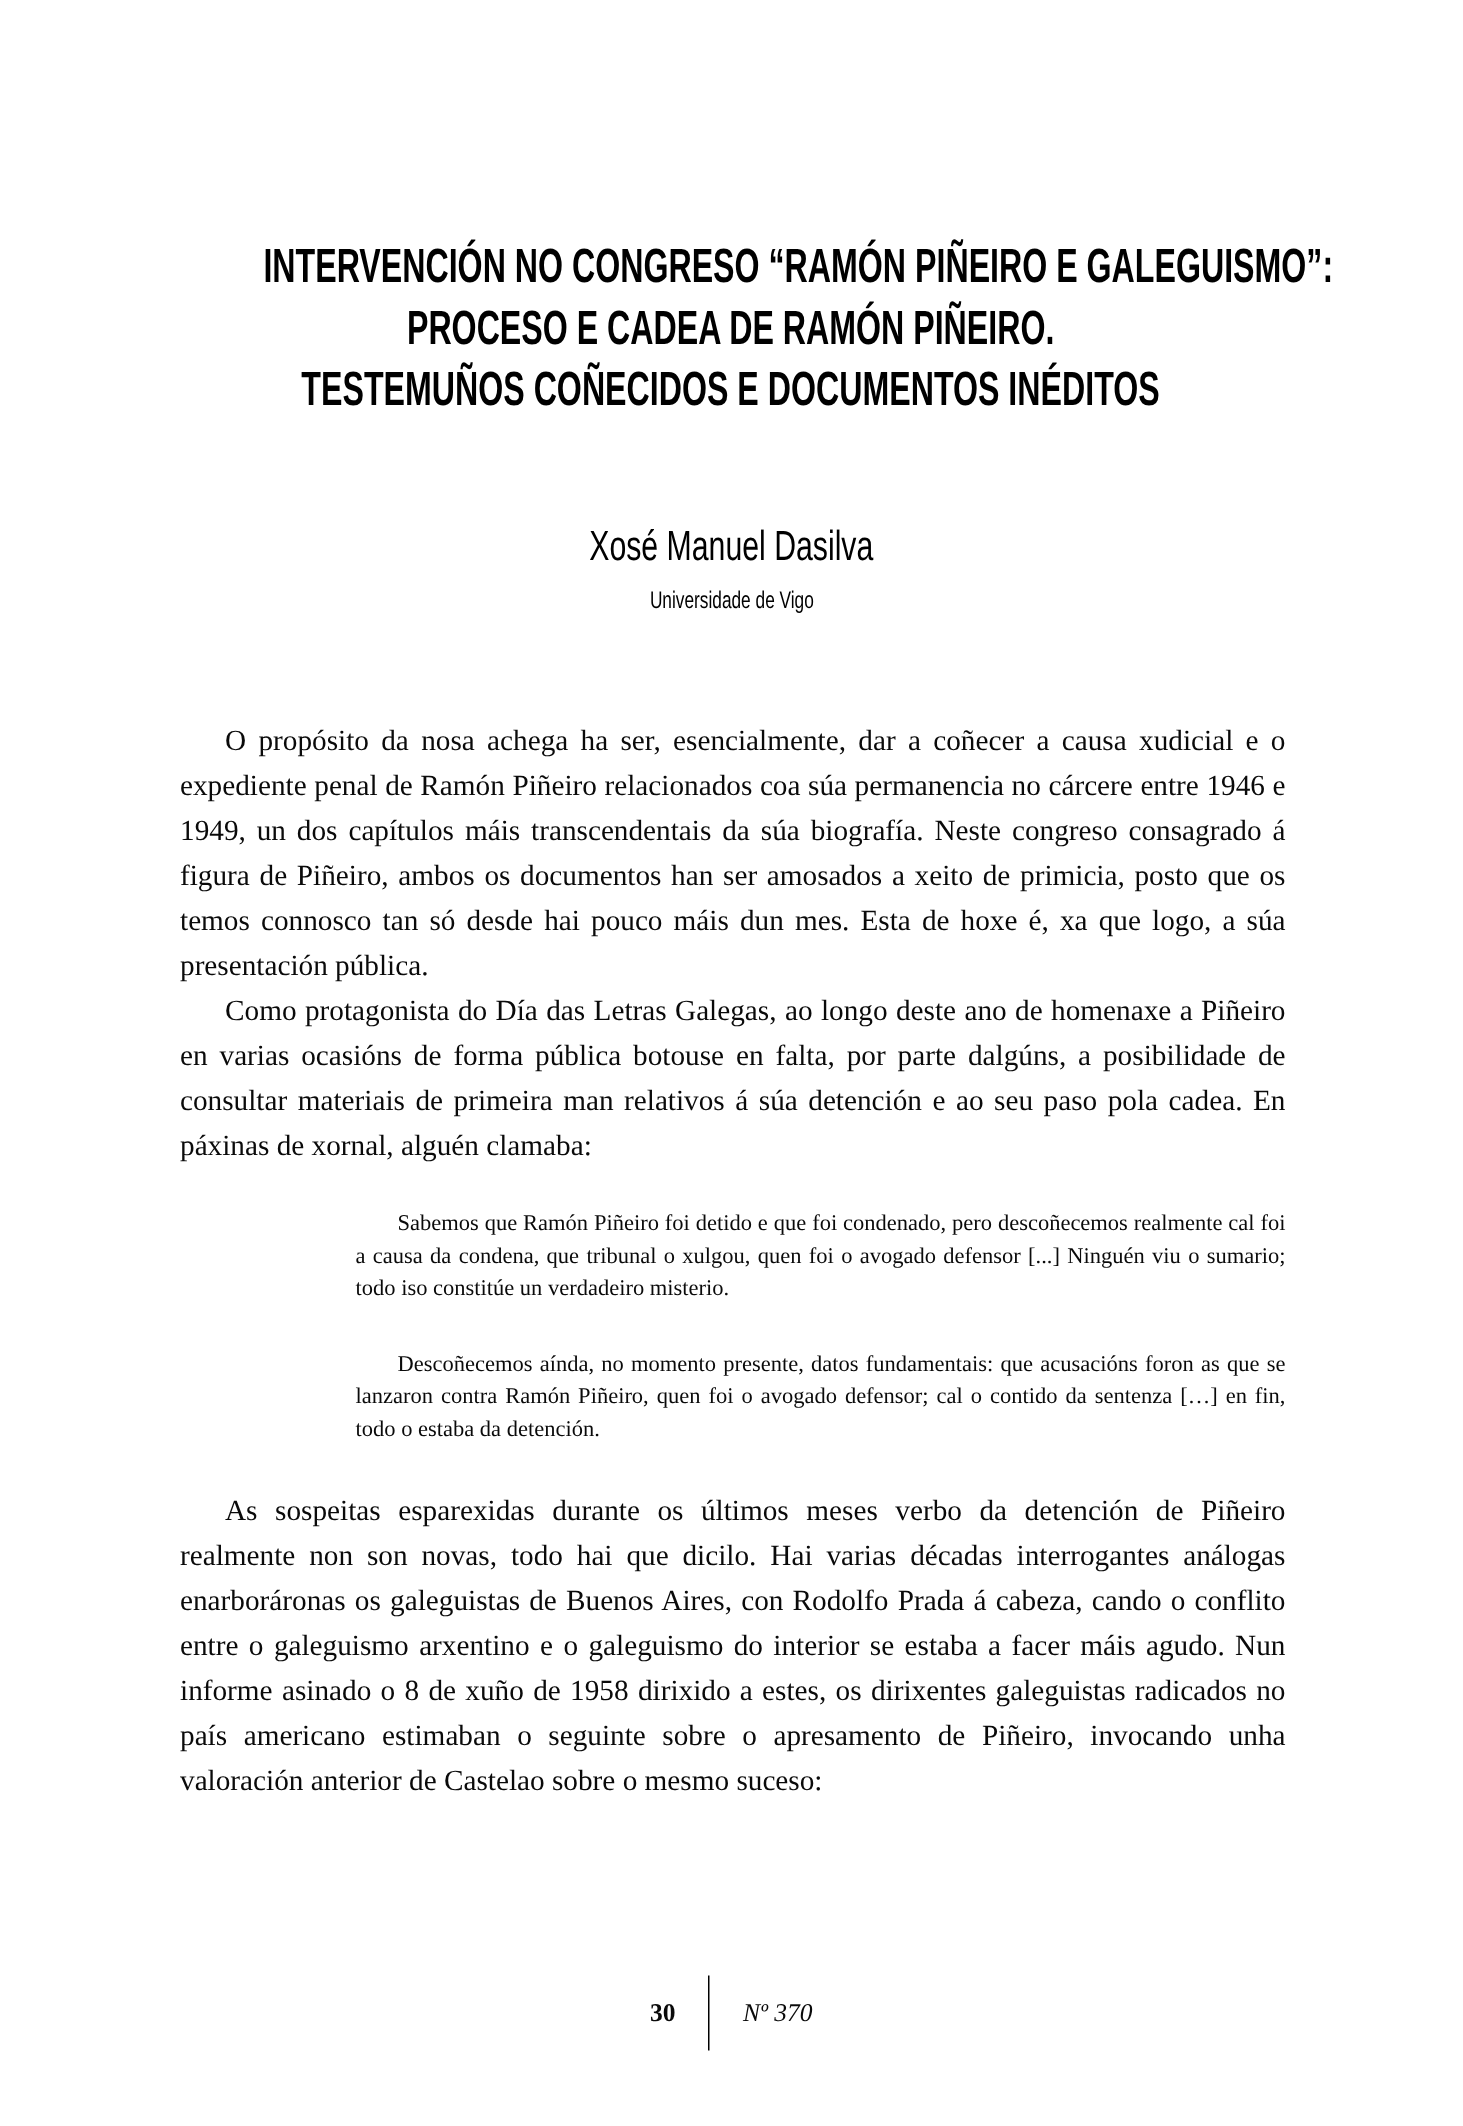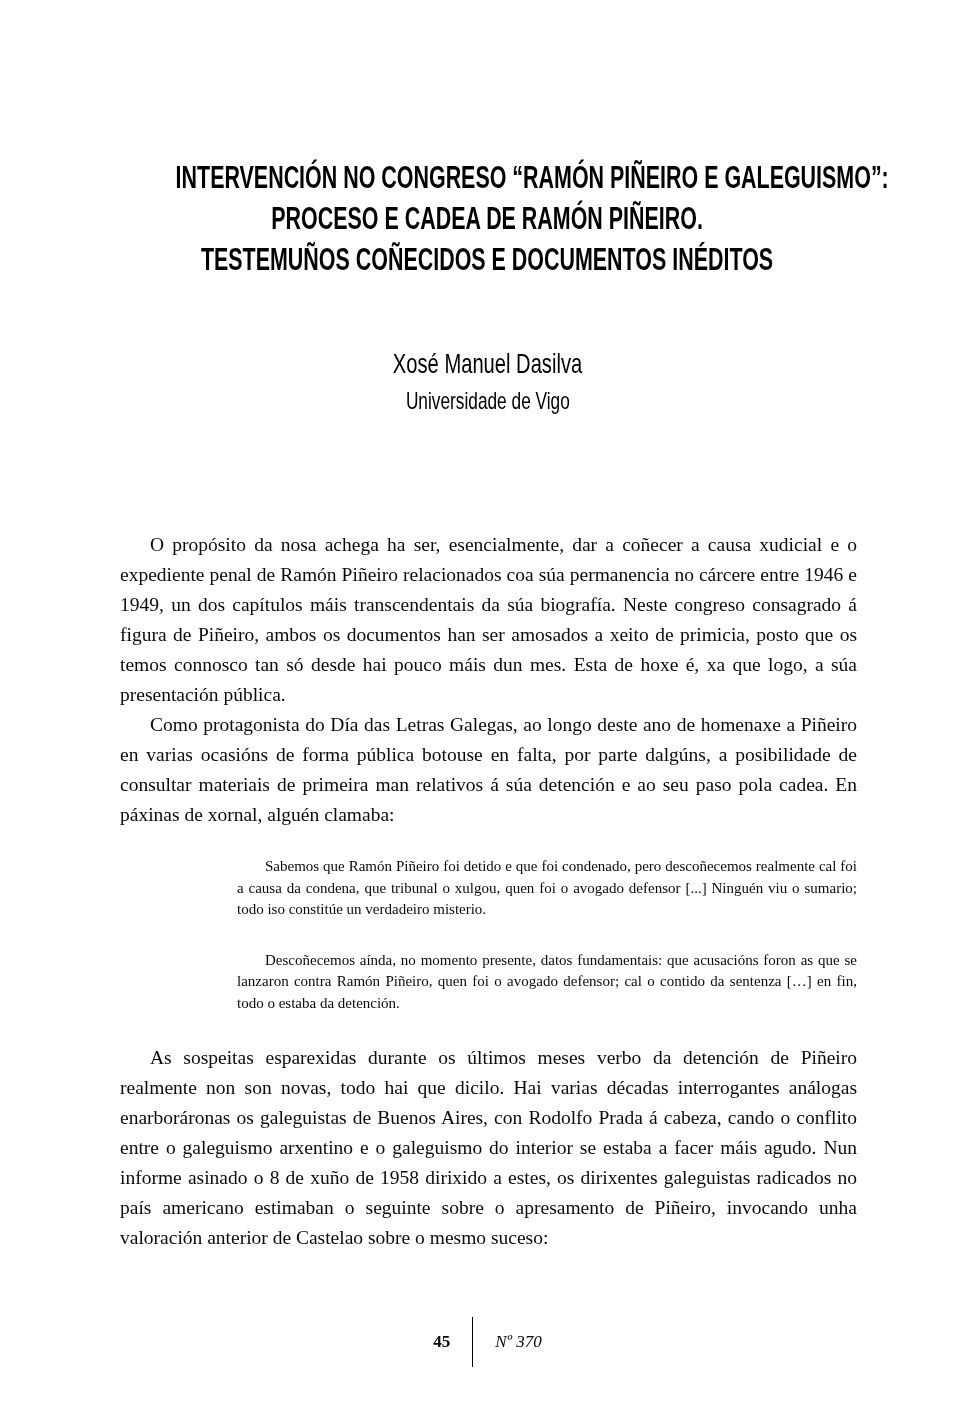--- a/index.html
+++ b/index.html
@@ -45,26 +45,26 @@
     position: absolute;
     top: 330px;
     left: 0;
     width: 100%;
     text-align: center;
     font-family: "Liberation Sans", sans-serif;
     color: #000000;
     margin-top: 18px;
   }
   .author-name { font-size: 28px; line-height: 32px; font-weight: normal; }
-  .author-affiliation { font-size: 24px; line-height: 24px; margin-top: 9px; font-weight: normal; }
+  .author-affiliation { font-size: 16px; line-height: 24px; margin-top: 9px; font-weight: normal; }
   .author-name .condense, .author-affiliation .condense { transform: scaleX(0.72); }
   
   .body-text {
     position: absolute;
-    top: 530px;
+    top: 480px;
     left: 120px;
     width: 737px;
     font-size: 19.5px;
     line-height: 30px;
     text-align: justify;
     color: #0a0a0a;
   }
   .body-text p {
     margin: 0;
     text-indent: 30px;
@@ -121,18 +121,18 @@
 
   <div class="body-text">
     <p>O propósito da nosa achega ha ser, esencialmente, dar a coñecer a causa xudicial e o expediente penal de Ramón Piñeiro relacionados coa súa permanencia no cárcere entre 1946 e 1949, un dos capítulos máis transcendentais da súa biografía. Neste congreso consagrado á figura de Piñeiro, ambos os documentos han ser amosados a xeito de primicia, posto que os temos connosco tan só desde hai pouco máis dun mes. Esta de hoxe é, xa que logo, a súa presentación pública.</p>
     <p>Como protagonista do Día das Letras Galegas, ao longo deste ano de homenaxe a Piñeiro en varias ocasións de forma pública botouse en falta, por parte dalgúns, a posibilidade de consultar materiais de primeira man relativos á súa detención e ao seu paso pola cadea. En páxinas de xornal, alguén clamaba:</p>
     <blockquote class="quote">Sabemos que Ramón Piñeiro foi detido e que foi condenado, pero descoñecemos realmente cal foi a causa da condena, que tribunal o xulgou, quen foi o avogado defensor [...] Ninguén viu o sumario; todo iso constitúe un verdadeiro misterio.</blockquote>
     <blockquote class="quote">Descoñecemos aínda, no momento presente, datos fundamentais: que acusacións foron as que se lanzaron contra Ramón Piñeiro, quen foi o avogado defensor; cal o contido da sentenza […] en fin, todo o estaba da detención.</blockquote>
     <p>As sospeitas esparexidas durante os últimos meses verbo da detención de Piñeiro realmente non son novas, todo hai que dicilo. Hai varias décadas interrogantes análogas enarboráronas os galeguistas de Buenos Aires, con Rodolfo Prada á cabeza, cando o conflito entre o galeguismo arxentino e o galeguismo do interior se estaba a facer máis agudo. Nun informe asinado o 8 de xuño de 1958 dirixido a estes, os dirixentes galeguistas radicados no país americano estimaban o seguinte sobre o apresamento de Piñeiro, invocando unha valoración anterior de Castelao sobre o mesmo suceso:</p>
   </div>
 
   <div class="footer">
-    <span class="page-number">45</span>
+    <span class="page-number">30</span>
     <span class="divider"></span>
     <span class="issue-number">Nº 370</span>
   </div>
 
 </div>
 
 </body></html>

